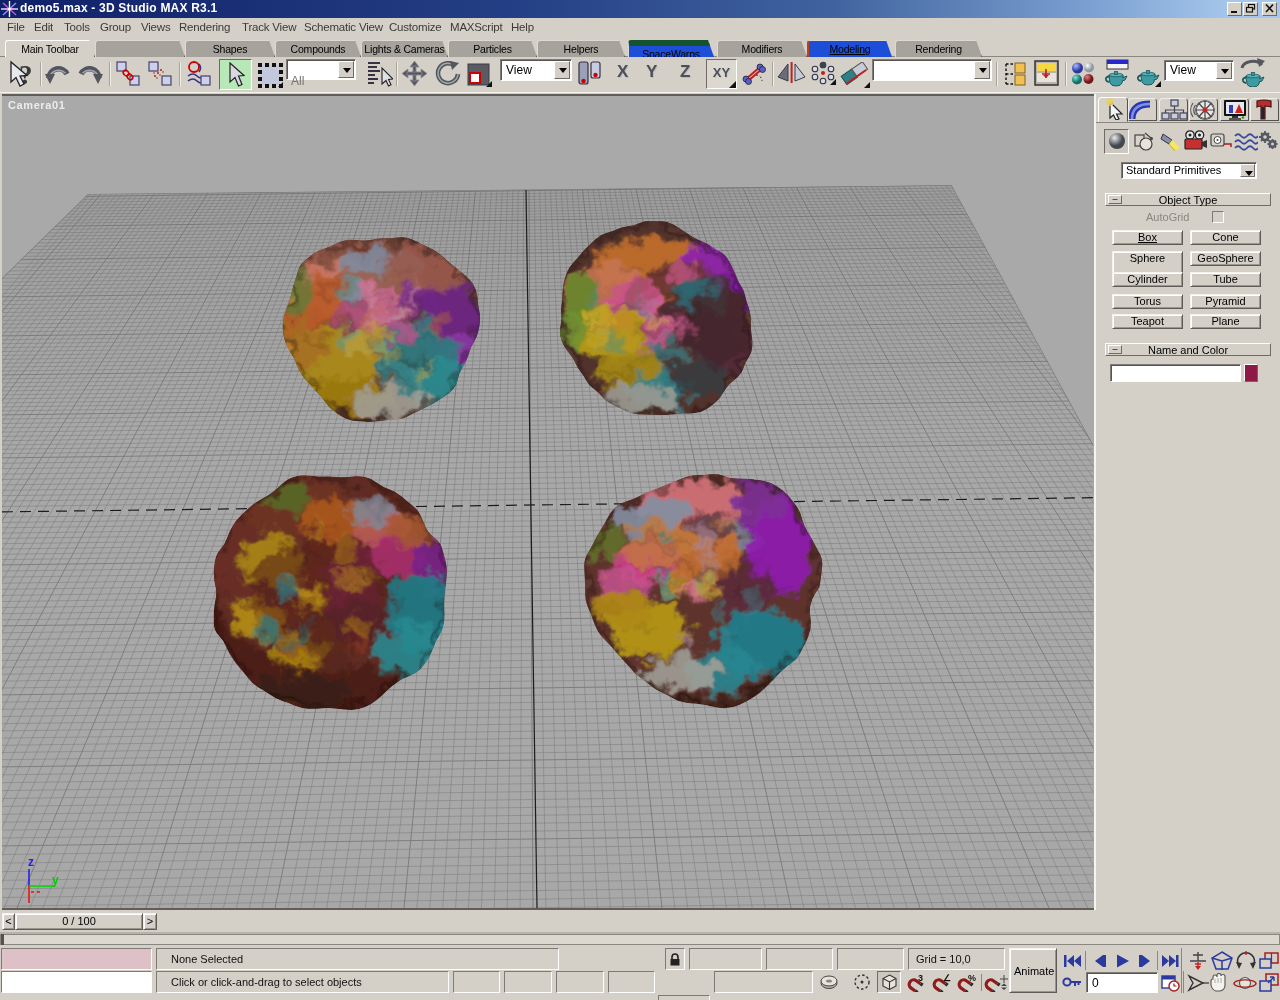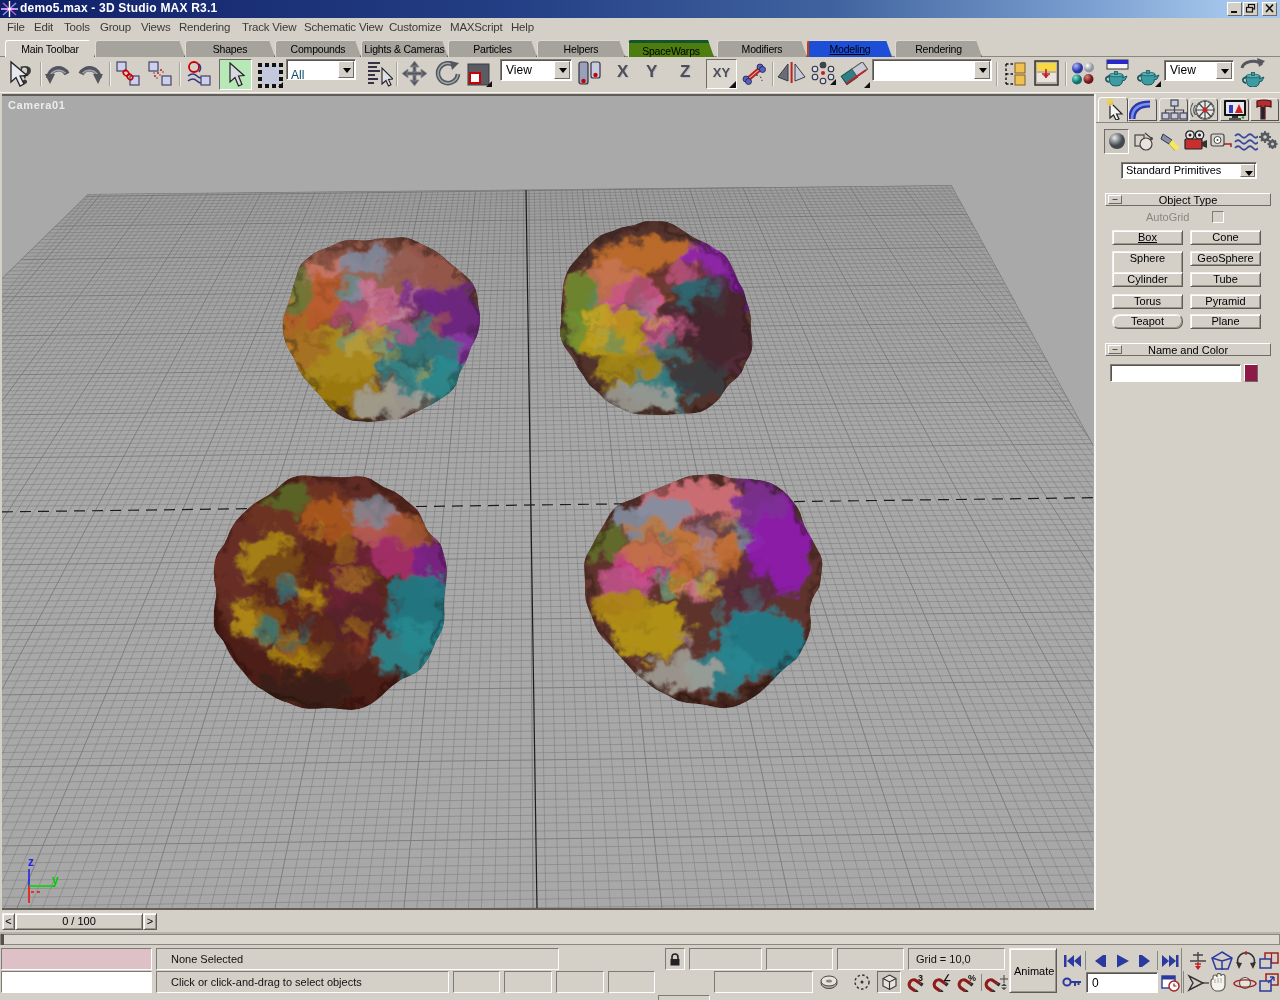--- a/index.html
+++ b/index.html
@@ -67,36 +67,36 @@
   </div>
 <div class="abs" style="left:361px;top:40px;width:87px;height:17px;background:#a6a29c;z-index:2;border-left:1px solid #dedad2;border-top:1px solid #dedad2;border-right:1px solid #55524e;clip-path:polygon(0 0,calc(100% - 6px) 0,100% 100%,0 100%);border-top-left-radius:3px;">
     <div class="tabtxt" style="margin-top:2px">Lights &amp; Cameras</div>
   </div>
 <div class="abs" style="left:448px;top:40px;width:89px;height:17px;background:#a6a29c;z-index:2;border-left:1px solid #dedad2;border-top:1px solid #dedad2;border-right:1px solid #55524e;clip-path:polygon(0 0,calc(100% - 6px) 0,100% 100%,0 100%);border-top-left-radius:3px;">
     <div class="tabtxt" style="margin-top:2px">Particles</div>
   </div>
 <div class="abs" style="left:537px;top:40px;width:88px;height:17px;background:#a6a29c;z-index:2;border-left:1px solid #dedad2;border-top:1px solid #dedad2;border-right:1px solid #55524e;clip-path:polygon(0 0,calc(100% - 6px) 0,100% 100%,0 100%);border-top-left-radius:3px;">
     <div class="tabtxt" style="margin-top:2px">Helpers</div>
   </div>
-<div class="abs" style="left:628px;top:40px;width:86px;height:17px;background:#4d7c0f;z-index:2;border-left:1px solid #dedad2;border-top:3px solid #14532d;border-right:1px solid #55524e;clip-path:polygon(0 0,calc(100% - 6px) 0,100% 100%,0 100%);border-top-left-radius:3px;">
+<div class="abs" style="left:628px;top:40px;width:86px;height:17px;background:#1d4ed8;z-index:2;border-left:1px solid #dedad2;border-top:6px solid #14532d;border-right:1px solid #55524e;clip-path:polygon(0 0,calc(100% - 6px) 0,100% 100%,0 100%);border-top-left-radius:3px;">
     <div class="tabtxt" style="margin-top:2px">SpaceWarps</div>
   </div>
 <div class="abs" style="left:717px;top:40px;width:90px;height:17px;background:#a6a29c;z-index:2;border-left:1px solid #dedad2;border-top:1px solid #dedad2;border-right:1px solid #55524e;clip-path:polygon(0 0,calc(100% - 6px) 0,100% 100%,0 100%);border-top-left-radius:3px;">
     <div class="tabtxt" style="margin-top:2px">Modifiers</div>
   </div>
 <div class="abs" style="left:807px;top:40px;width:85px;height:17px;background:#1d4ed8;z-index:2;border-left:2px solid #c2410c;border-top:1px solid #dedad2;border-right:1px solid #55524e;clip-path:polygon(0 0,calc(100% - 6px) 0,100% 100%,0 100%);border-top-left-radius:3px;text-decoration:underline;">
     <div class="tabtxt" style="margin-top:2px">Modeling</div>
   </div>
 <div class="abs" style="left:895px;top:40px;width:87px;height:17px;background:#a6a29c;z-index:2;border-left:1px solid #dedad2;border-top:1px solid #dedad2;border-right:1px solid #55524e;clip-path:polygon(0 0,calc(100% - 6px) 0,100% 100%,0 100%);border-top-left-radius:3px;">
     <div class="tabtxt" style="margin-top:2px">Rendering</div>
   </div>
 <div class="abs" style="left:0;top:57px;width:1280px;height:36px;background:#d4d0c8;border-bottom:1px solid #f4f2ec;"></div>
 <div class="abs" style="left:219px;top:59px;width:33px;height:31px;background:#b8e8b8;border:1px solid;border-color:#6e6a66 #ffffff #ffffff #6e6a66;"></div>
 <div class="abs combo" style="left:286px;top:59px;width:70px;height:21px;">
-    <div class="abs" style="left:4px;top:8px;font-size:12px;color:#0c4a6e;">All</div>
+    <div class="abs" style="left:4px;top:14px;font-size:12px;color:#737373;">All</div>
     <div class="dd"></div>
   </div>
 <div class="abs combo" style="left:500px;top:59px;width:72px;height:22px;">
     <div class="abs" style="left:5px;top:3px;font-size:12px;color:#000;">View</div>
     <div class="dd"></div>
   </div>
 <div class="abs" style="left:617px;top:62px;width:22px;font-size:17px;font-weight:bold;color:#4e4f57;text-shadow:1px 1px 0 #b8bac2;">X</div>
 <div class="abs" style="left:646px;top:62px;width:22px;font-size:17px;font-weight:bold;color:#4e4f57;text-shadow:1px 1px 0 #b8bac2;">Y</div>
 <div class="abs" style="left:680px;top:62px;width:22px;font-size:17px;font-weight:bold;color:#4e4f57;text-shadow:1px 1px 0 #b8bac2;">Z</div>
 <div class="abs" style="left:706px;top:59px;width:31px;height:30px;background:#dcd8d0;border:1px solid;border-color:#6e6a66 #ffffff #ffffff #6e6a66;">
@@ -1134,21 +1134,21 @@
 <div class="abs" style="left:1146px;top:211px;font-size:11px;color:#8a8680;">AutoGrid</div>
 <div class="abs" style="left:1212px;top:211px;width:12px;height:12px;background:#d4d0c8;border:1px solid;border-color:#7e7a76 #ffffff #ffffff #7e7a76;"></div>
 <div class="abs btn" style="left:1112px;top:229.5px;width:71px;height:15px;line-height:13px;text-decoration:underline;">Box</div>
 <div class="abs btn" style="left:1190px;top:229.5px;width:71px;height:15px;line-height:13px;">Cone</div>
 <div class="abs btn" style="left:1112px;top:250.9px;width:71px;height:27px;line-height:13px;">Sphere</div>
 <div class="abs btn" style="left:1190px;top:250.9px;width:71px;height:15px;line-height:13px;">GeoSphere</div>
 <div class="abs btn" style="left:1112px;top:272.3px;width:71px;height:15px;line-height:13px;">Cylinder</div>
 <div class="abs btn" style="left:1190px;top:272.3px;width:71px;height:15px;line-height:13px;">Tube</div>
 <div class="abs btn" style="left:1112px;top:293.6px;width:71px;height:15px;line-height:13px;">Torus</div>
 <div class="abs btn" style="left:1190px;top:293.6px;width:71px;height:15px;line-height:13px;">Pyramid</div>
-<div class="abs btn" style="left:1112px;top:313.5px;width:71px;height:15px;line-height:13px;border-radius:7px;">Teapot</div>
+<div class="abs btn" style="left:1112px;top:313.5px;width:71px;height:15px;line-height:13px;">Teapot</div>
 <div class="abs btn" style="left:1190px;top:313.5px;width:71px;height:15px;line-height:13px;">Plane</div>
 <div class="abs" style="left:1105px;top:342.5px;width:166px;height:13px;background:#d4d0c8;border:1px solid;border-color:#ffffff #6e6a66 #6e6a66 #ffffff;">
     <div class="abs" style="left:2px;top:1px;width:14px;height:9px;background:#d4d0c8;border:1px solid;border-color:#ffffff #6e6a66 #6e6a66 #ffffff;font-size:9px;line-height:7px;text-align:center;">–</div>
     <div class="abs" style="left:0;top:0px;width:164px;text-align:center;font-size:11px;color:#000;">Name and Color</div>
   </div>
 <div class="abs" style="left:1110px;top:364px;width:131px;height:18px;background:#fff;border:1px solid;border-color:#7e7a76 #ffffff #ffffff #7e7a76;box-shadow:inset 1px 1px 0 #58544f;"></div>
 <div class="abs" style="left:1244px;top:364px;width:14px;height:18px;background:#8e1947;border:1px solid;border-color:#ffffff #6e6a66 #6e6a66 #ffffff;"></div>
 <div class="abs" style="left:0;top:910px;width:1096px;height:22px;background:#d4d0c8;"></div>
 <div class="abs btn" style="left:2px;top:913px;width:13px;height:17px;line-height:15px;font-size:11px;">&lt;</div>
 <div class="abs btn" style="left:15px;top:913px;width:128px;height:17px;line-height:15px;font-size:11px;">0 / 100</div>

